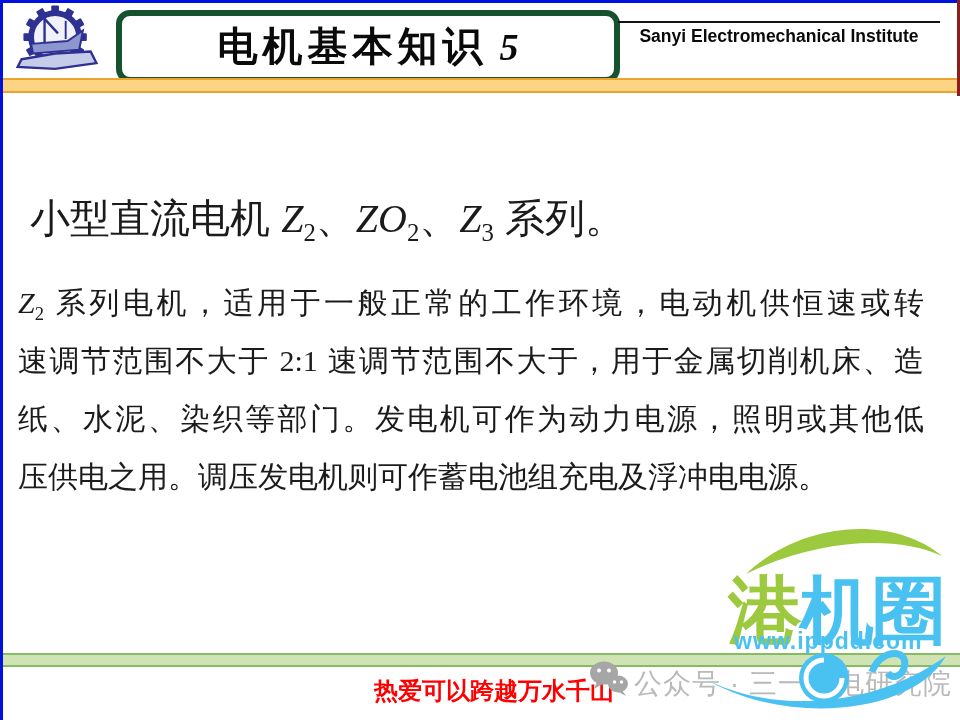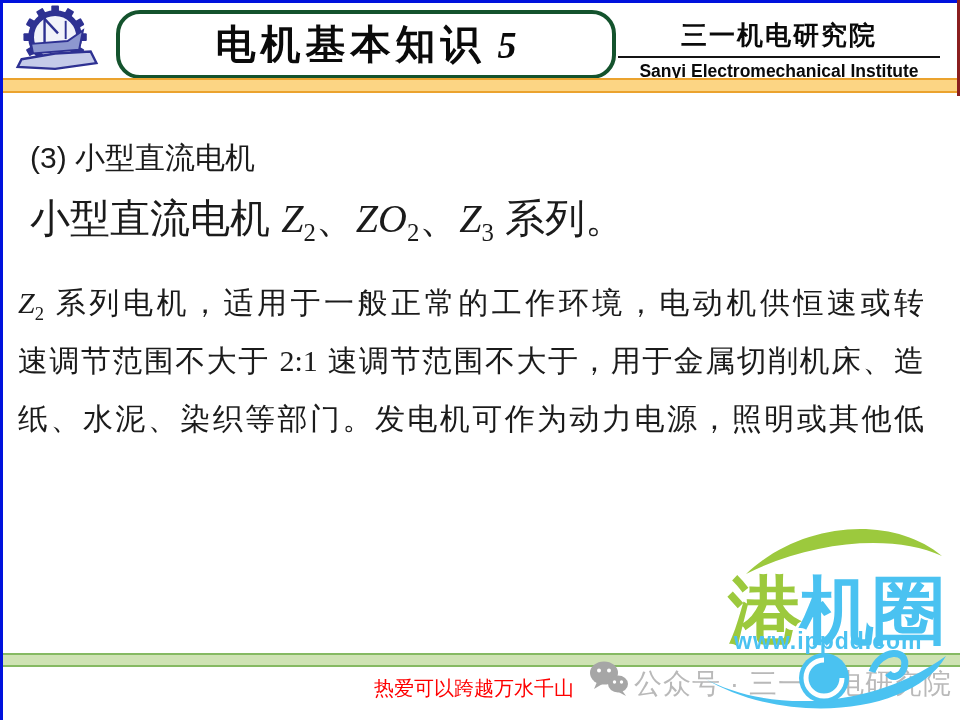--- a/index.html
+++ b/index.html
@@ -5,42 +5,42 @@
   html,body{margin:0;padding:0;background:#fff;}
   .slide{position:relative;width:960px;height:720px;background:#ffffff;overflow:hidden;
          font-family:"Liberation Sans",sans-serif;color:#1b1b1b;}
   
   .frame-top{position:absolute;left:0;top:0;width:960px;height:3px;background:#0011dd;z-index:9;}
   .frame-left{position:absolute;left:0;top:0;width:3px;height:720px;background:#0011dd;z-index:9;}
   .frame-right{position:absolute;right:0;top:0;width:3px;height:96px;background:#8a1f1f;z-index:9;}
   
   .logo{position:absolute;left:10px;top:5px;width:96px;height:72px;}
   .title-box{position:absolute;left:116px;top:10px;width:492px;height:61px;background:#fff;
-             border:4px solid #14532d;border-radius:24px;display:flex;align-items:center;justify-content:center;}
+             border:6px solid #14532d;border-radius:14px;display:flex;align-items:center;justify-content:center;}
   .title-cn{font-family:"Liberation Serif",serif;font-size:40px;font-weight:800;letter-spacing:5px;color:#0a0a0a;}
   .title-num{font-family:"Liberation Serif",serif;font-size:38px;font-weight:700;font-style:italic;margin-left:12px;color:#0a0a0a;}
   .org{position:absolute;left:618px;top:18px;width:322px;text-align:center;color:#0a0a0a;}
   .org-cn{display:block;font-size:26px;font-weight:700;letter-spacing:2px;}
   .org-line{height:0;border-top:2px solid #141414;margin:3px 0 3px 0;}
   .org-en{display:block;font-size:17.5px;font-weight:700;text-align:center;}
   .gold-bar{position:absolute;left:0;top:78px;width:957px;height:11px;background:#fcd584;
             border-top:2px solid #eba32e;border-bottom:2px solid #eba32e;}
   
   .heading{position:absolute;left:30px;top:128px;font-size:30px;line-height:60px;white-space:nowrap;}
   .series{position:absolute;left:30px;top:188px;font-size:40px;line-height:60px;white-space:nowrap;}
   .paragraph{position:absolute;left:18px;top:274px;width:906px;font-size:30px;line-height:58px;}
   .para-line{text-align:justify;text-align-last:justify;}
   .para-line.last{text-align:left;text-align-last:auto;}
   .math{font-family:"Liberation Serif",serif;font-style:italic;}
   .mnum{font-family:"Liberation Serif",serif;}
   sub{font-size:62%;line-height:0;}
   
   .ribbon{position:absolute;left:0;top:653px;width:960px;height:10px;background:#cfe3b4;
           border-top:2px solid #86ba63;border-bottom:2px solid #86ba63;z-index:2;}
-  .slogan{position:absolute;left:374px;top:675px;font-size:20px;font-weight:400;color:#fe0000;z-index:3;white-space:nowrap;text-align:right;}
+  .slogan{position:absolute;left:374px;top:675px;font-size:24px;font-weight:700;color:#fe0000;z-index:3;white-space:nowrap;text-align:right;}
   .wechat{position:absolute;left:589px;top:660px;z-index:3;}
   .account{position:absolute;left:634px;top:665px;font-size:28px;color:#b9b9b9;z-index:3;white-space:nowrap;letter-spacing:1px;}
   .watermark{position:absolute;left:696px;top:520px;z-index:4;}
 </style>
 </head>
 <body>
 
 <div class="slide">
 
   <div class="frame-top"></div>
@@ -69,37 +69,36 @@
     <line x1="58" y1="16" x2="58" y2="35" stroke="#2e3192" stroke-width="2"></line>
     <polygon points="12,56 47,50 84,48 90,60 47,66 8,64" fill="#c5cbe9" stroke="#2e3192" stroke-width="2.5"></polygon>
   </svg>
 
   <div class="title-box">
     <span class="title-cn">电机基本知识</span>
     <span class="title-num">5</span>
   </div>
 
   <div class="org">
-    <span class="org-cn">三一机电研究院</span>
     <div class="org-line"></div>
     <span class="org-en">Sanyi Electromechanical Institute</span>
   </div>
 
   <div class="gold-bar"></div>
 
-  <div class="heading">(3) 小型直流电机</div>
 
   <div class="series">
     <span>小型直流电机 </span><span class="math">Z</span><sub class="mnum">2</sub><span>、</span><span class="math">ZO</span><sub class="mnum">2</sub><span>、</span><span class="math">Z</span><sub class="mnum">3</sub><span> 系列。</span>
   </div>
 
   <div class="paragraph">
     <div class="para-line"><span class="math">Z</span><sub class="mnum">2</sub><span> 系列电机，适用于一般正常的工作环境，电动机供恒速或转</span></div>
     <div class="para-line"><span>速调节范围不大于 </span><span class="mnum">2:1</span><span> 速调节范围不大于，用于金属切削机床、造</span></div>
     <div class="para-line">纸、水泥、染织等部门。发电机可作为动力电源，照明或其他低</div>
+    <div class="para-line last">压供电之用。调压发电机则可作蓄电池组充电及浮冲电电源。</div>
   </div>
 
   <div class="ribbon"></div>
 
   <div class="slogan">热爱可以跨越万水千山</div>
 
   <svg class="wechat" width="40" height="38" viewBox="0 0 40 38">
     <ellipse cx="15" cy="13" rx="14" ry="11.5" fill="#a6a6a6"></ellipse>
     <polygon points="8,22 15,23 5,29" fill="#a6a6a6"></polygon>
     <circle cx="10" cy="10.5" r="2" fill="#ffffff"></circle>

